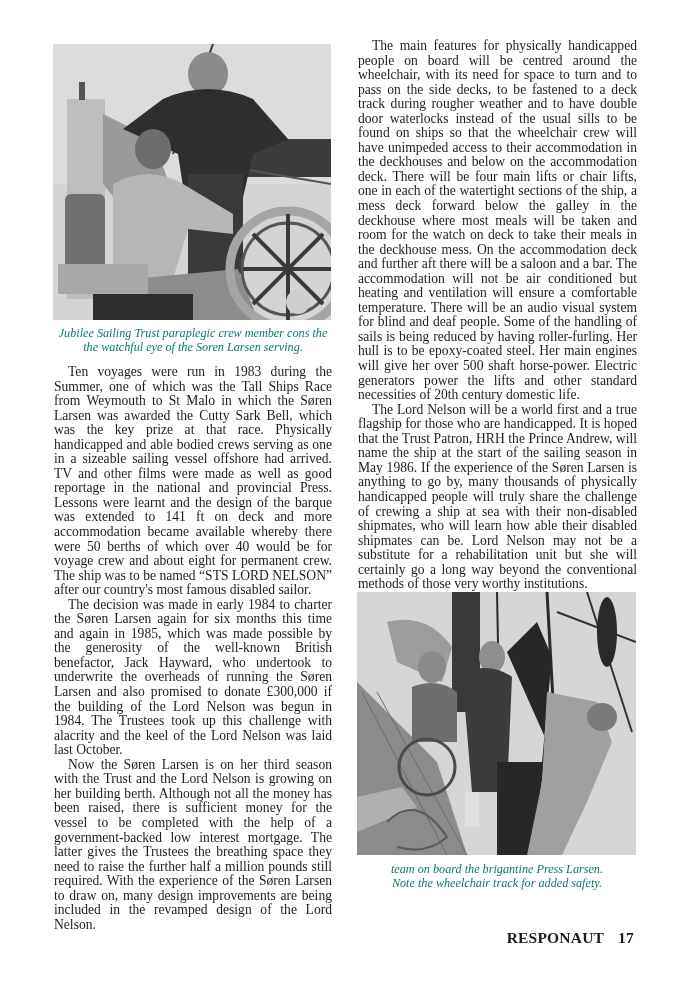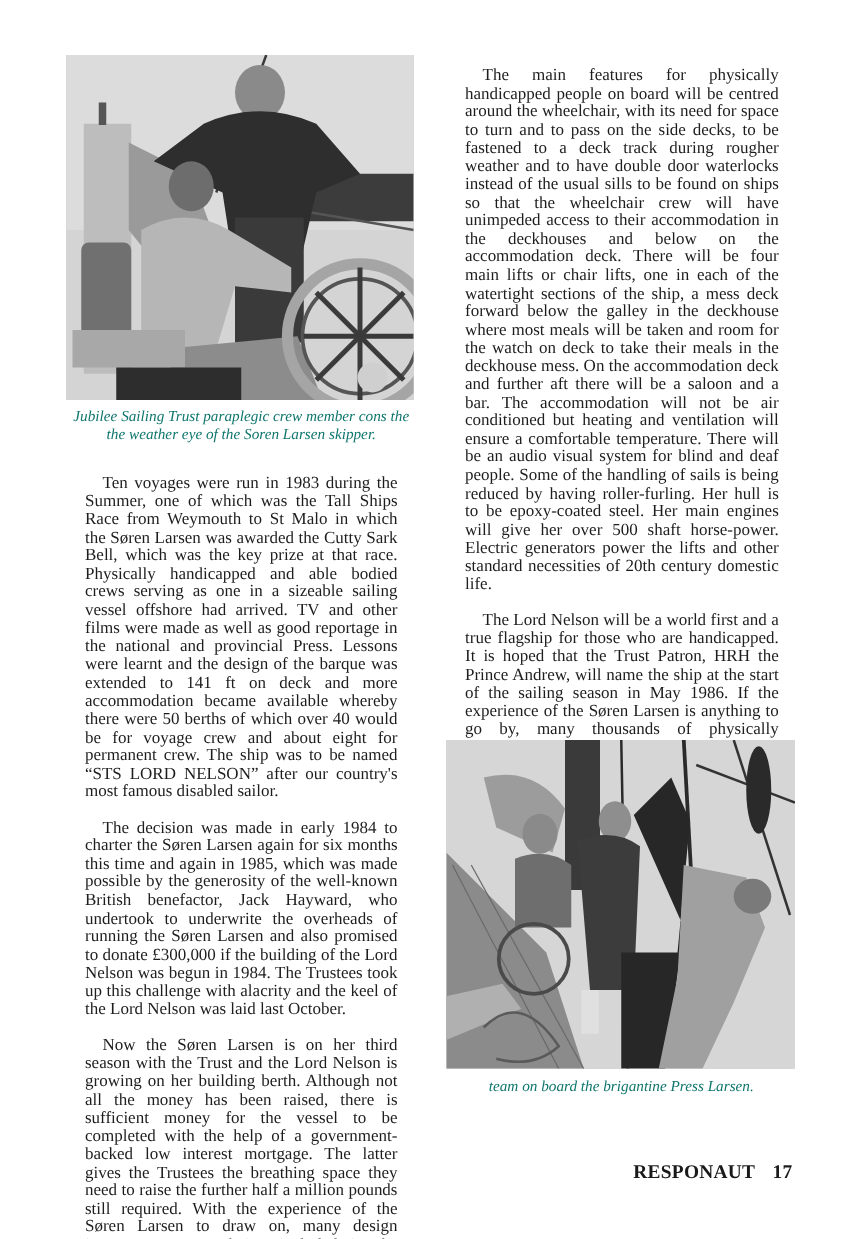--- a/index.html
+++ b/index.html
@@ -1,18 +1,18 @@
 <!DOCTYPE html>
 <html><head>
   <meta charset="utf-8">
   <style>
     html, body { margin: 0; padding: 0; background: #ffffff; }
     body { width: 690px; height: 991px; position: relative; overflow: hidden; color: #1d1d1d; }
     .col { position: absolute; font-family: "Liberation Serif", serif; font-size: 13.6px; line-height: 14.55px; text-align: justify; hyphens: none; }
-    .col p { margin: 14px; text-indent: 14px; }
+    .col p { margin: 0; text-indent: 14px; }
     #col-left { left: 54px; top: 365px; width: 278px; }
     #col-right { left: 358px; top: 39px; width: 279px; }
     .photo { position: absolute; overflow: hidden; background: #c8c8c8; }
     #photo-1 { left: 53px; top: 44px; width: 278px; height: 276px; }
     #photo-2 { left: 357px; top: 592px; width: 279px; height: 263px; }
     .photo svg { display: block; width: 100%; height: 100%; }
     .caption { position: absolute; font-family: "Liberation Serif", serif; font-style: italic; font-size: 12.2px; line-height: 13.6px; text-align: center; color: #0f766e; }
     .caption span { display: block; }
     #caption-1 { left: 48px; top: 327px; width: 290px; }
     #caption-2 { left: 352px; top: 863px; width: 290px; }
@@ -46,21 +46,21 @@
     <line x1="235" y1="170" x2="235" y2="276" stroke="#3a3a3a" stroke-width="4"></line>
     <line x1="190" y1="225" x2="278" y2="225" stroke="#3a3a3a" stroke-width="4"></line>
     <line x1="200" y1="190" x2="270" y2="260" stroke="#3a3a3a" stroke-width="4"></line>
     <line x1="270" y1="190" x2="200" y2="260" stroke="#3a3a3a" stroke-width="4"></line>
     <circle cx="245" cy="258" r="12" fill="#cfcfcf"></circle>
   </svg>
 </div>
 
 <div class="caption" id="caption-1">
   <span>Jubilee Sailing Trust paraplegic crew member cons the</span>
-  <span>the weather eye of the Soren Larsen skipper.</span>
+  <span>the watchful eye of the Soren Larsen serving.</span>
 </div>
 
 <div class="col" id="col-left">
   <p>Ten voyages were run in 1983 during the Summer, one of which was the Tall Ships Race from Weymouth to St Malo in which the Søren Larsen was awarded the Cutty Sark Bell, which was the key prize at that race. Physically handicapped and able bodied crews serving as one in a sizeable sailing vessel offshore had arrived. TV and other films were made as well as good reportage in the national and provincial Press. Lessons were learnt and the design of the barque was extended to 141 ft on deck and more accommodation became available whereby there were 50 berths of which over 40 would be for voyage crew and about eight for permanent crew. The ship was to be named “STS LORD NELSON” after our country's most famous disabled sailor.</p>
   <p>The decision was made in early 1984 to charter the Søren Larsen again for six months this time and again in 1985, which was made possible by the generosity of the well-known British benefactor, Jack Hayward, who undertook to underwrite the overheads of running the Søren Larsen and also promised to donate £300,000 if the building of the Lord Nelson was begun in 1984. The Trustees took up this challenge with alacrity and the keel of the Lord Nelson was laid last October.</p>
   <p>Now the Søren Larsen is on her third season with the Trust and the Lord Nelson is growing on her building berth. Although not all the money has been raised, there is sufficient money for the vessel to be completed with the help of a government-backed low interest mortgage. The latter gives the Trustees the breathing space they need to raise the further half a million pounds still required. With the experience of the Søren Larsen to draw on, many design improvements are being included in the revamped design of the Lord Nelson.</p>
 </div>
 
 <div class="col" id="col-right">
   <p>The main features for physically handicapped people on board will be centred around the wheelchair, with its need for space to turn and to pass on the side decks, to be fastened to a deck track during rougher weather and to have double door waterlocks instead of the usual sills to be found on ships so that the wheelchair crew will have unimpeded access to their accommodation in the deckhouses and below on the accommodation deck. There will be four main lifts or chair lifts, one in each of the watertight sections of the ship, a mess deck forward below the galley in the deckhouse where most meals will be taken and room for the watch on deck to take their meals in the deckhouse mess. On the accommodation deck and further aft there will be a saloon and a bar. The accommodation will not be air conditioned but heating and ventilation will ensure a comfortable temperature. There will be an audio visual system for blind and deaf people. Some of the handling of sails is being reduced by having roller-furling. Her hull is to be epoxy-coated steel. Her main engines will give her over 500 shaft horse-power. Electric generators power the lifts and other standard necessities of 20th century domestic life.</p>
@@ -89,17 +89,18 @@
     <path d="M150 60 L180 30 L195 65 L185 170 L140 170 L140 263 L175 263 L190 150 Z" fill="#272727"></path>
     <path d="M190 100 L240 110 L255 150 L230 210 L205 263 L170 263 L185 190 Z" fill="#a0a0a0"></path>
     <ellipse cx="245" cy="125" rx="15" ry="14" fill="#7a7a7a"></ellipse>
     <path d="M0 205 L45 195 L60 215 L0 240 Z" fill="#b0b0b0"></path>
     <path d="M30 230 Q60 200 90 245 Q70 263 40 255" fill="none" stroke="#5a5a5a" stroke-width="2"></path>
   </svg>
 </div>
 
 <div class="caption" id="caption-2">
   <span>team on board the brigantine Press Larsen.</span>
+  <span>Note the wheelchair track for added safety.</span>
 </div>
 
 <div id="footer">
   <span>RESPONAUT</span><span class="num">17</span>
 </div>
 
 </body></html>

